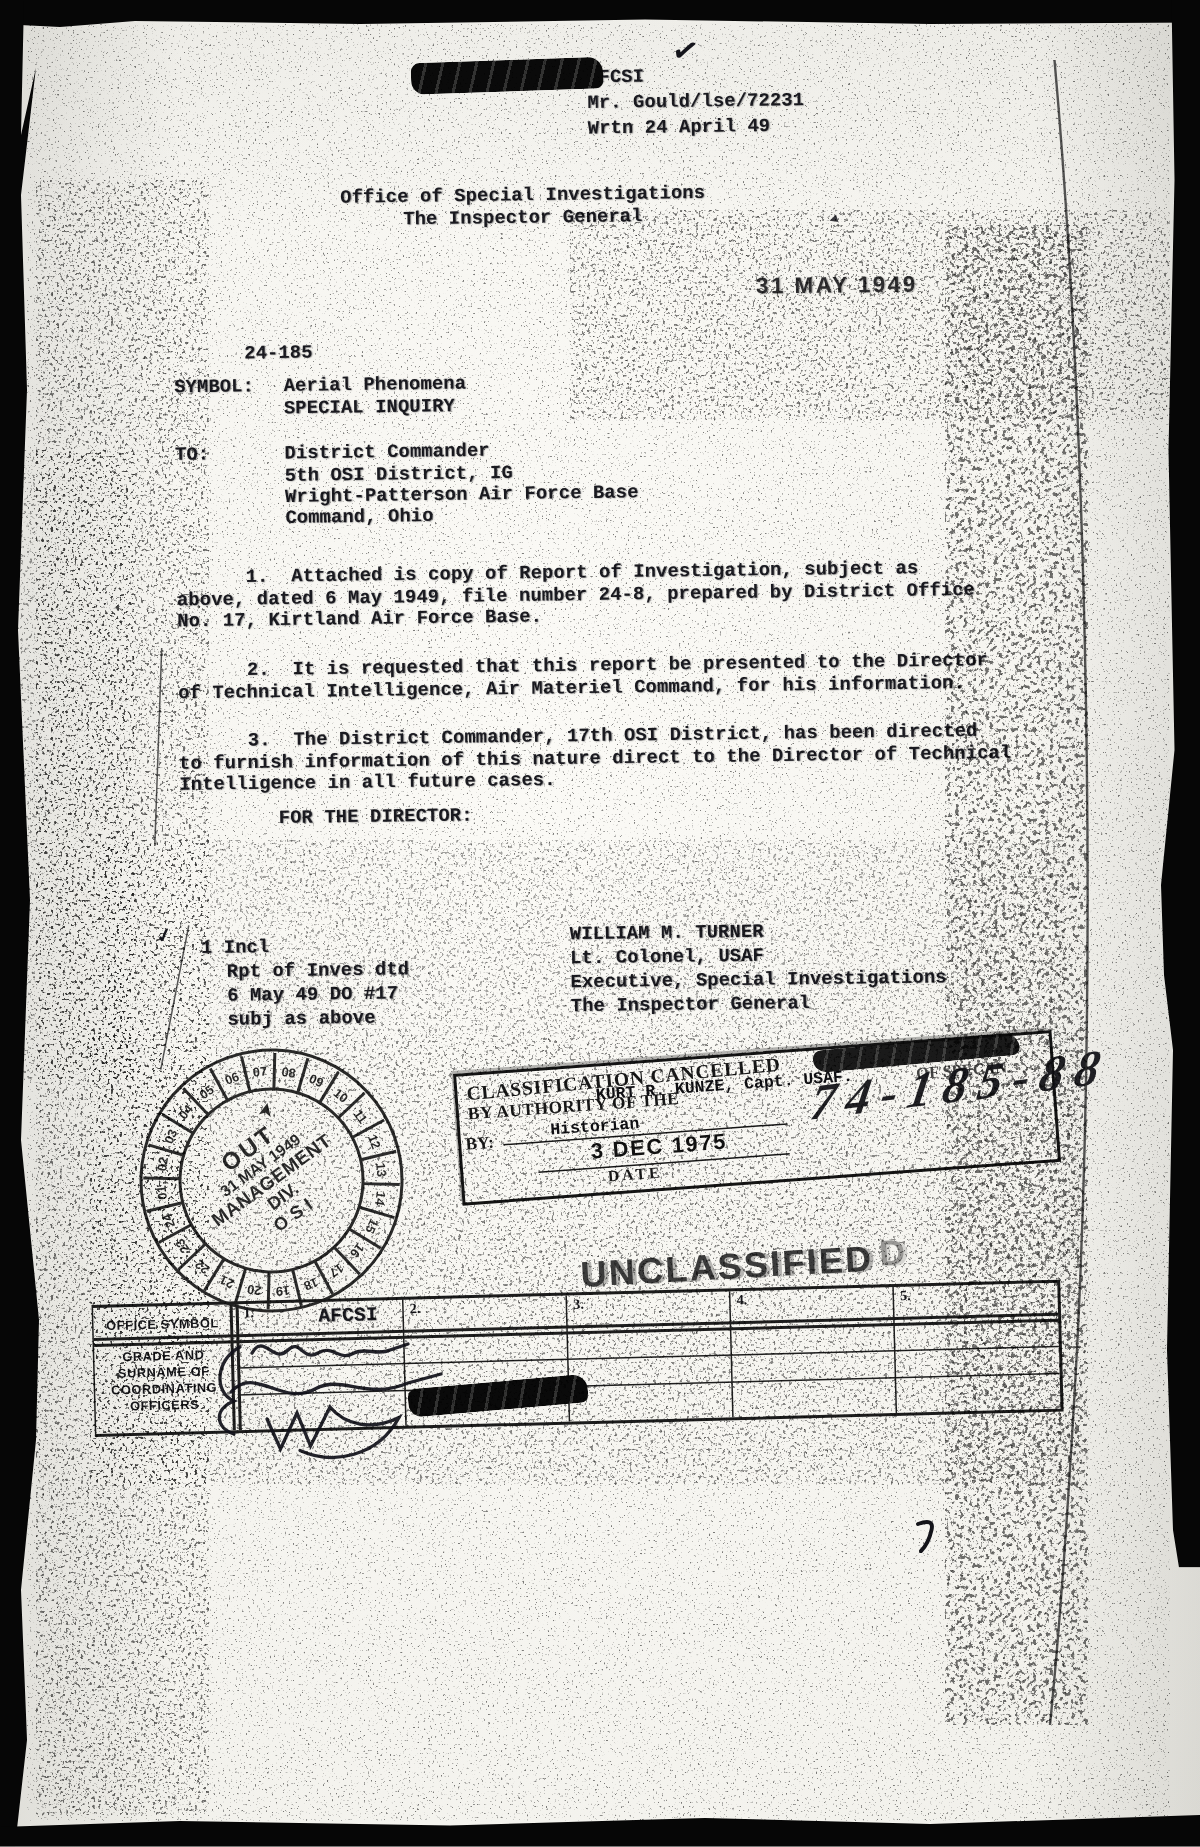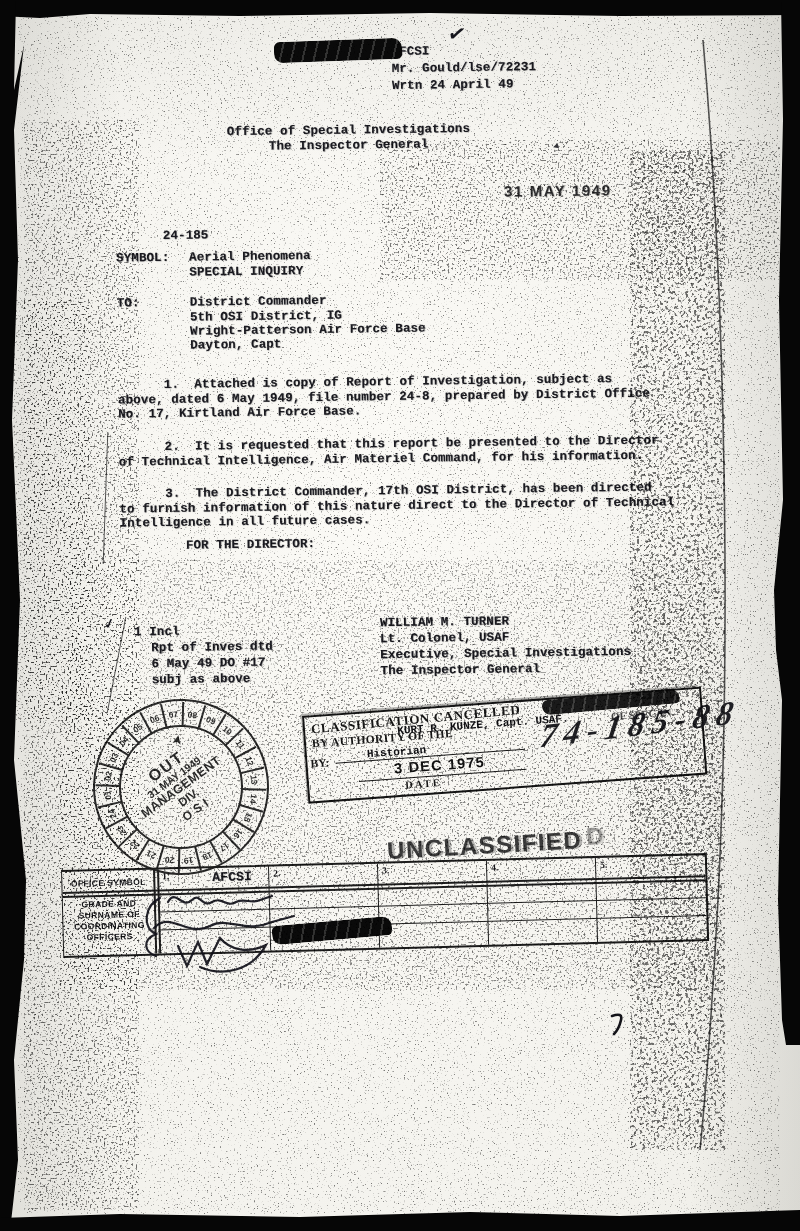--- a/index.html
+++ b/index.html
@@ -96,21 +96,21 @@
     <div class="abs tw" style="left:119px;top:226px;margin-left:47px;">24-185</div>
 
     <div class="abs tw" style="left:119px;top:248px;">SYMBOL:</div>
     <div class="abs tw" style="left:192px;top:248px;">Aerial Phenomena</div>
     <div class="abs tw" style="left:192px;top:263px;">SPECIAL INQUIRY</div>
 
     <div class="abs tw" style="left:119px;top:293px;">TO:</div>
     <div class="abs tw" style="left:192px;top:293px;">District Commander</div>
     <div class="abs tw" style="left:192px;top:308px;">5th OSI District, IG</div>
     <div class="abs tw" style="left:192px;top:322px;">Wright-Patterson Air Force Base</div>
-    <div class="abs tw" style="left:192px;top:336px;">Dayton, Capt</div>
+    <div class="abs tw" style="left:192px;top:336px;">Command, Ohio</div>
 
     <div class="abs" style="left:119px;top:375px;width:580px;">
       <div class="tw indent">1.  Attached is copy of Report of Investigation, subject as</div>
       <div class="tw">above, dated 6 May 1949, file number 24-8, prepared by District Office</div>
       <div class="tw">No. 17, Kirtland Air Force Base.</div>
     </div>
 
     <div class="abs" style="left:119px;top:437px;width:580px;">
       <div class="tw indent">2.  It is requested that this report be presented to the Director</div>
       <div class="tw">of Technical Intelligence, Air Materiel Command, for his information.</div>

